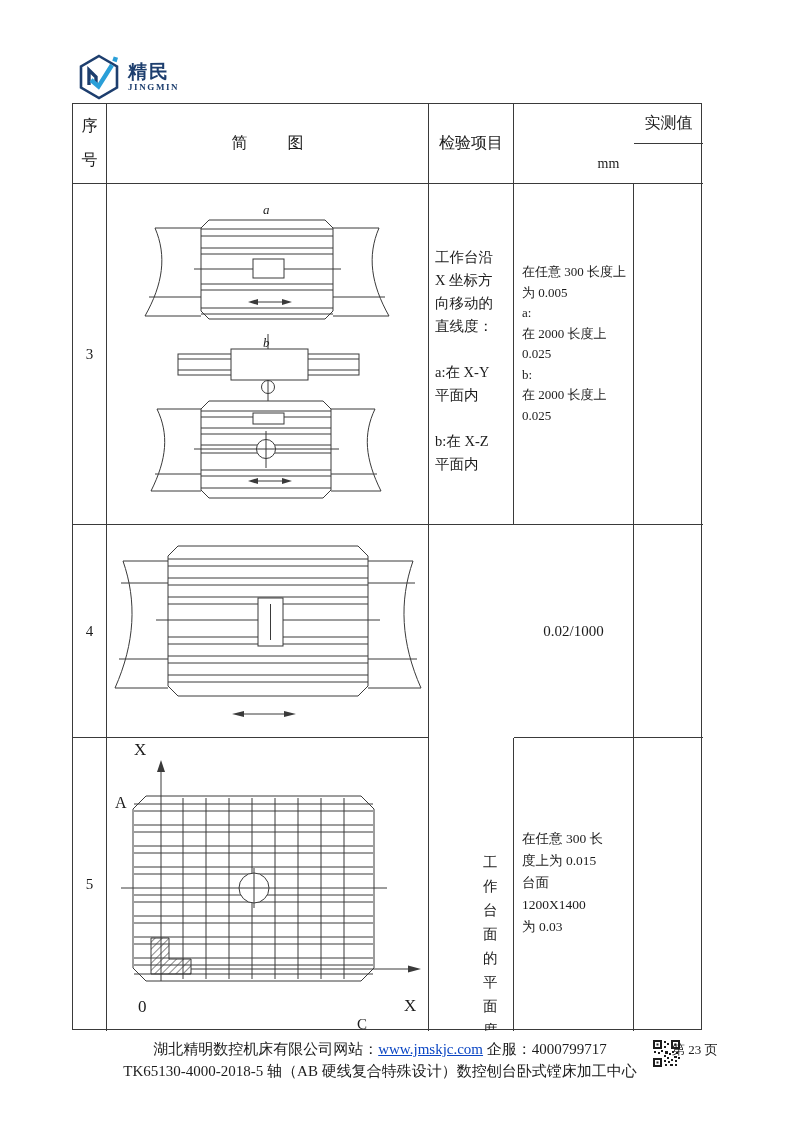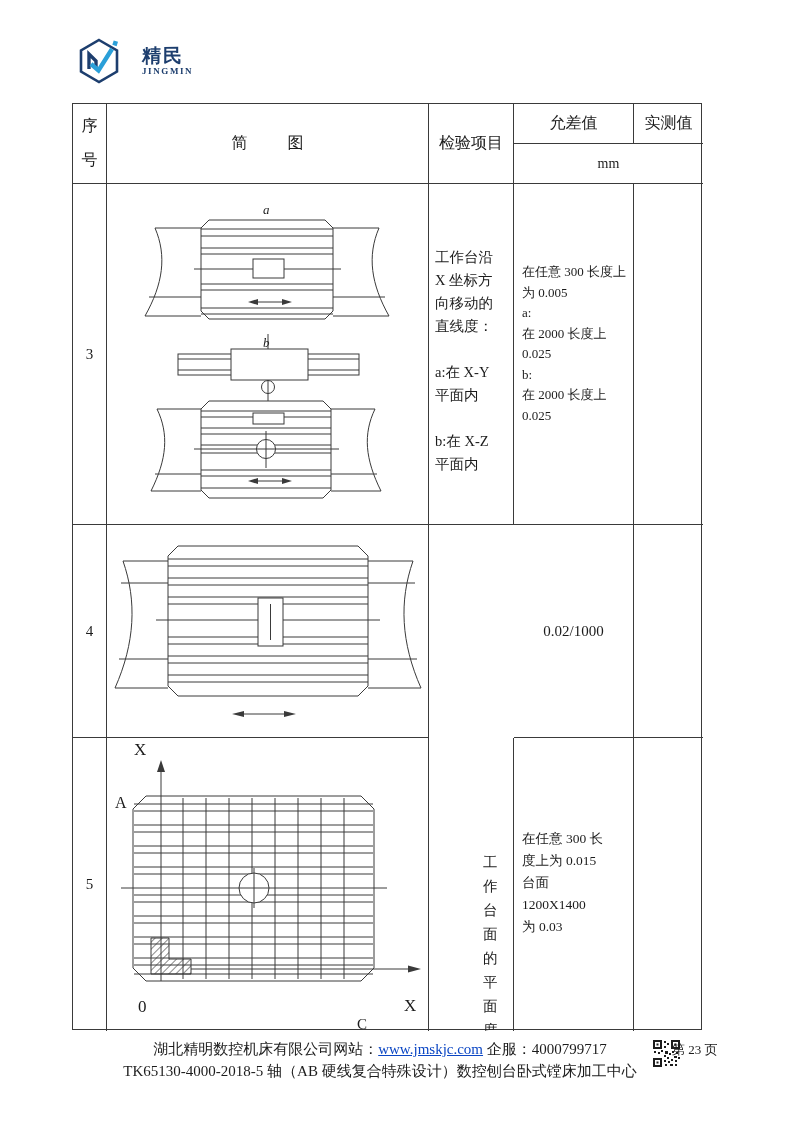--- a/index.html
+++ b/index.html
@@ -4,21 +4,21 @@
 <style>
   :root{
     --line:#3a3a3a; --ink:#1c1c1c; --link:#0b46c4;
     --logo_navy:#1d3e6e; --logo_blue:#2a9fd8;
   }
   html,body{margin:0;padding:0;background:#fff;}
   .page{position:relative;width:800px;height:1131px;background:#ffffff;overflow:hidden;
         font-family:"Liberation Serif","DejaVu Serif",serif;color:var(--ink);}
 
   
-  .logo{position:absolute;left:76px;top:36px;display:flex;align-items:center;gap:20px;}
+  .logo{position:absolute;left:76px;top:52px;display:flex;align-items:center;gap:6px;}
   .logo-text{display:flex;flex-direction:column;line-height:1;}
   .logo-cn{font-size:19px;font-weight:bold;color:var(--logo_navy);letter-spacing:2px;}
   .logo-en{font-size:9px;font-weight:bold;color:var(--logo_navy);letter-spacing:1.6px;margin-top:2px;}
 
   
   .insp-table{position:absolute;left:72px;top:103px;width:630px;height:927px;
     display:grid;grid-template-columns:34px 322px 85px 120px 69px;
     grid-template-rows:40px 40px 341px 213px 293px;
     border:1px solid var(--line);box-sizing:border-box;}
   .cell{border-right:1px solid var(--line);border-bottom:1px solid var(--line);
@@ -68,21 +68,20 @@
   </div>
 
   <div class="insp-table">
 
     <div class="cell hd hd-serial" style="grid-column:1;grid-row:1/3;">
       <span>序</span>
       <span>号</span>
     </div>
     <div class="cell hd prex" style="grid-column:2;grid-row:1/3;">简          图</div>
     <div class="cell hd" style="grid-column:3;grid-row:1/3;font-family:Liberation Mono, monospace;">检验项目</div>
-    <div class="cell hd" style="grid-column:4;grid-row:1;">允差值</div>
     <div class="cell hd last-col" style="grid-column:5;grid-row:1;">实测值</div>
     <div class="cell hd last-col" style="grid-column:4/6;grid-row:2;font-size:14px;">mm</div>
 
     <div class="cell serial-cell" style="grid-column:1;grid-row:3;">3</div>
     <div class="cell" style="grid-column:2;grid-row:3;">
       <svg width="322" height="341" viewBox="0 0 322 341">
 
         <g>
           <text x="156" y="30" font-size="13" font-style="italic">a</text>
 

